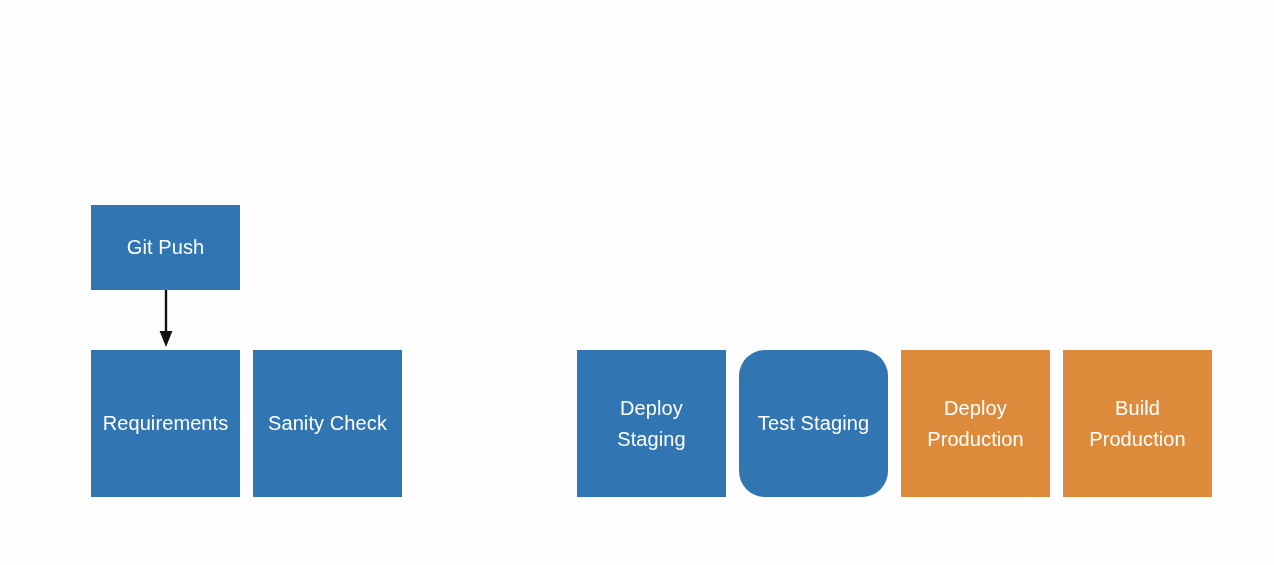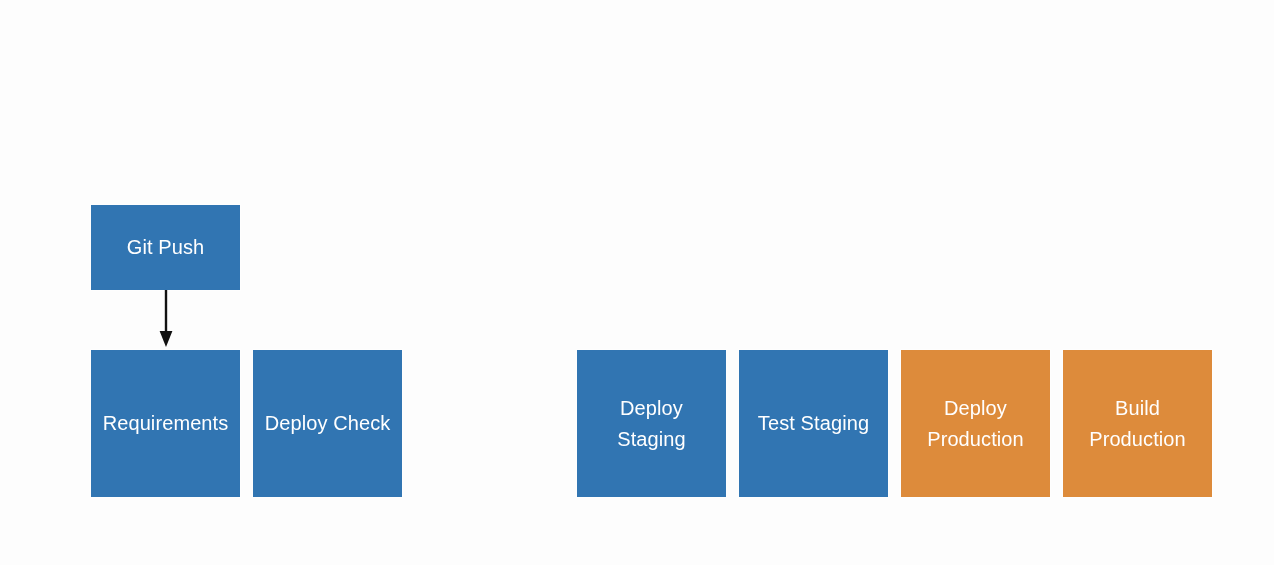--- a/index.html
+++ b/index.html
@@ -103,27 +103,27 @@
   <svg id="flow-arrow" viewBox="0 0 20 58" aria-hidden="true">
     <line x1="10" y1="0" x2="10" y2="44" stroke="#111111" stroke-width="2.4"></line>
     <polygon points="10,57 3.6,41 16.4,41" fill="#111111"></polygon>
   </svg>
 
   <div id="stage-row">
       <div class="node blue" style="left: 0px;">
         <span class="node-label">Requirements</span>
       </div>
       <div class="node blue" style="left: 162px;">
-        <span class="node-label">Deploy Check</span>
+        <span class="node-label">Sanity Check</span>
       </div>
       <div class="node blue" style="left: 486px;">
         <span class="node-label">Deploy
 Staging</span>
       </div>
-      <div class="node blue" style="left: 648px;">
+      <div class="node blue" style="left: 648px; border-radius: 26px;">
         <span class="node-label">Test Staging</span>
       </div>
       <div class="node orange" style="left: 810px;">
         <span class="node-label">Deploy
 Production</span>
       </div>
       <div class="node orange" style="left: 972px;">
         <span class="node-label">Build
 Production</span>
       </div>

